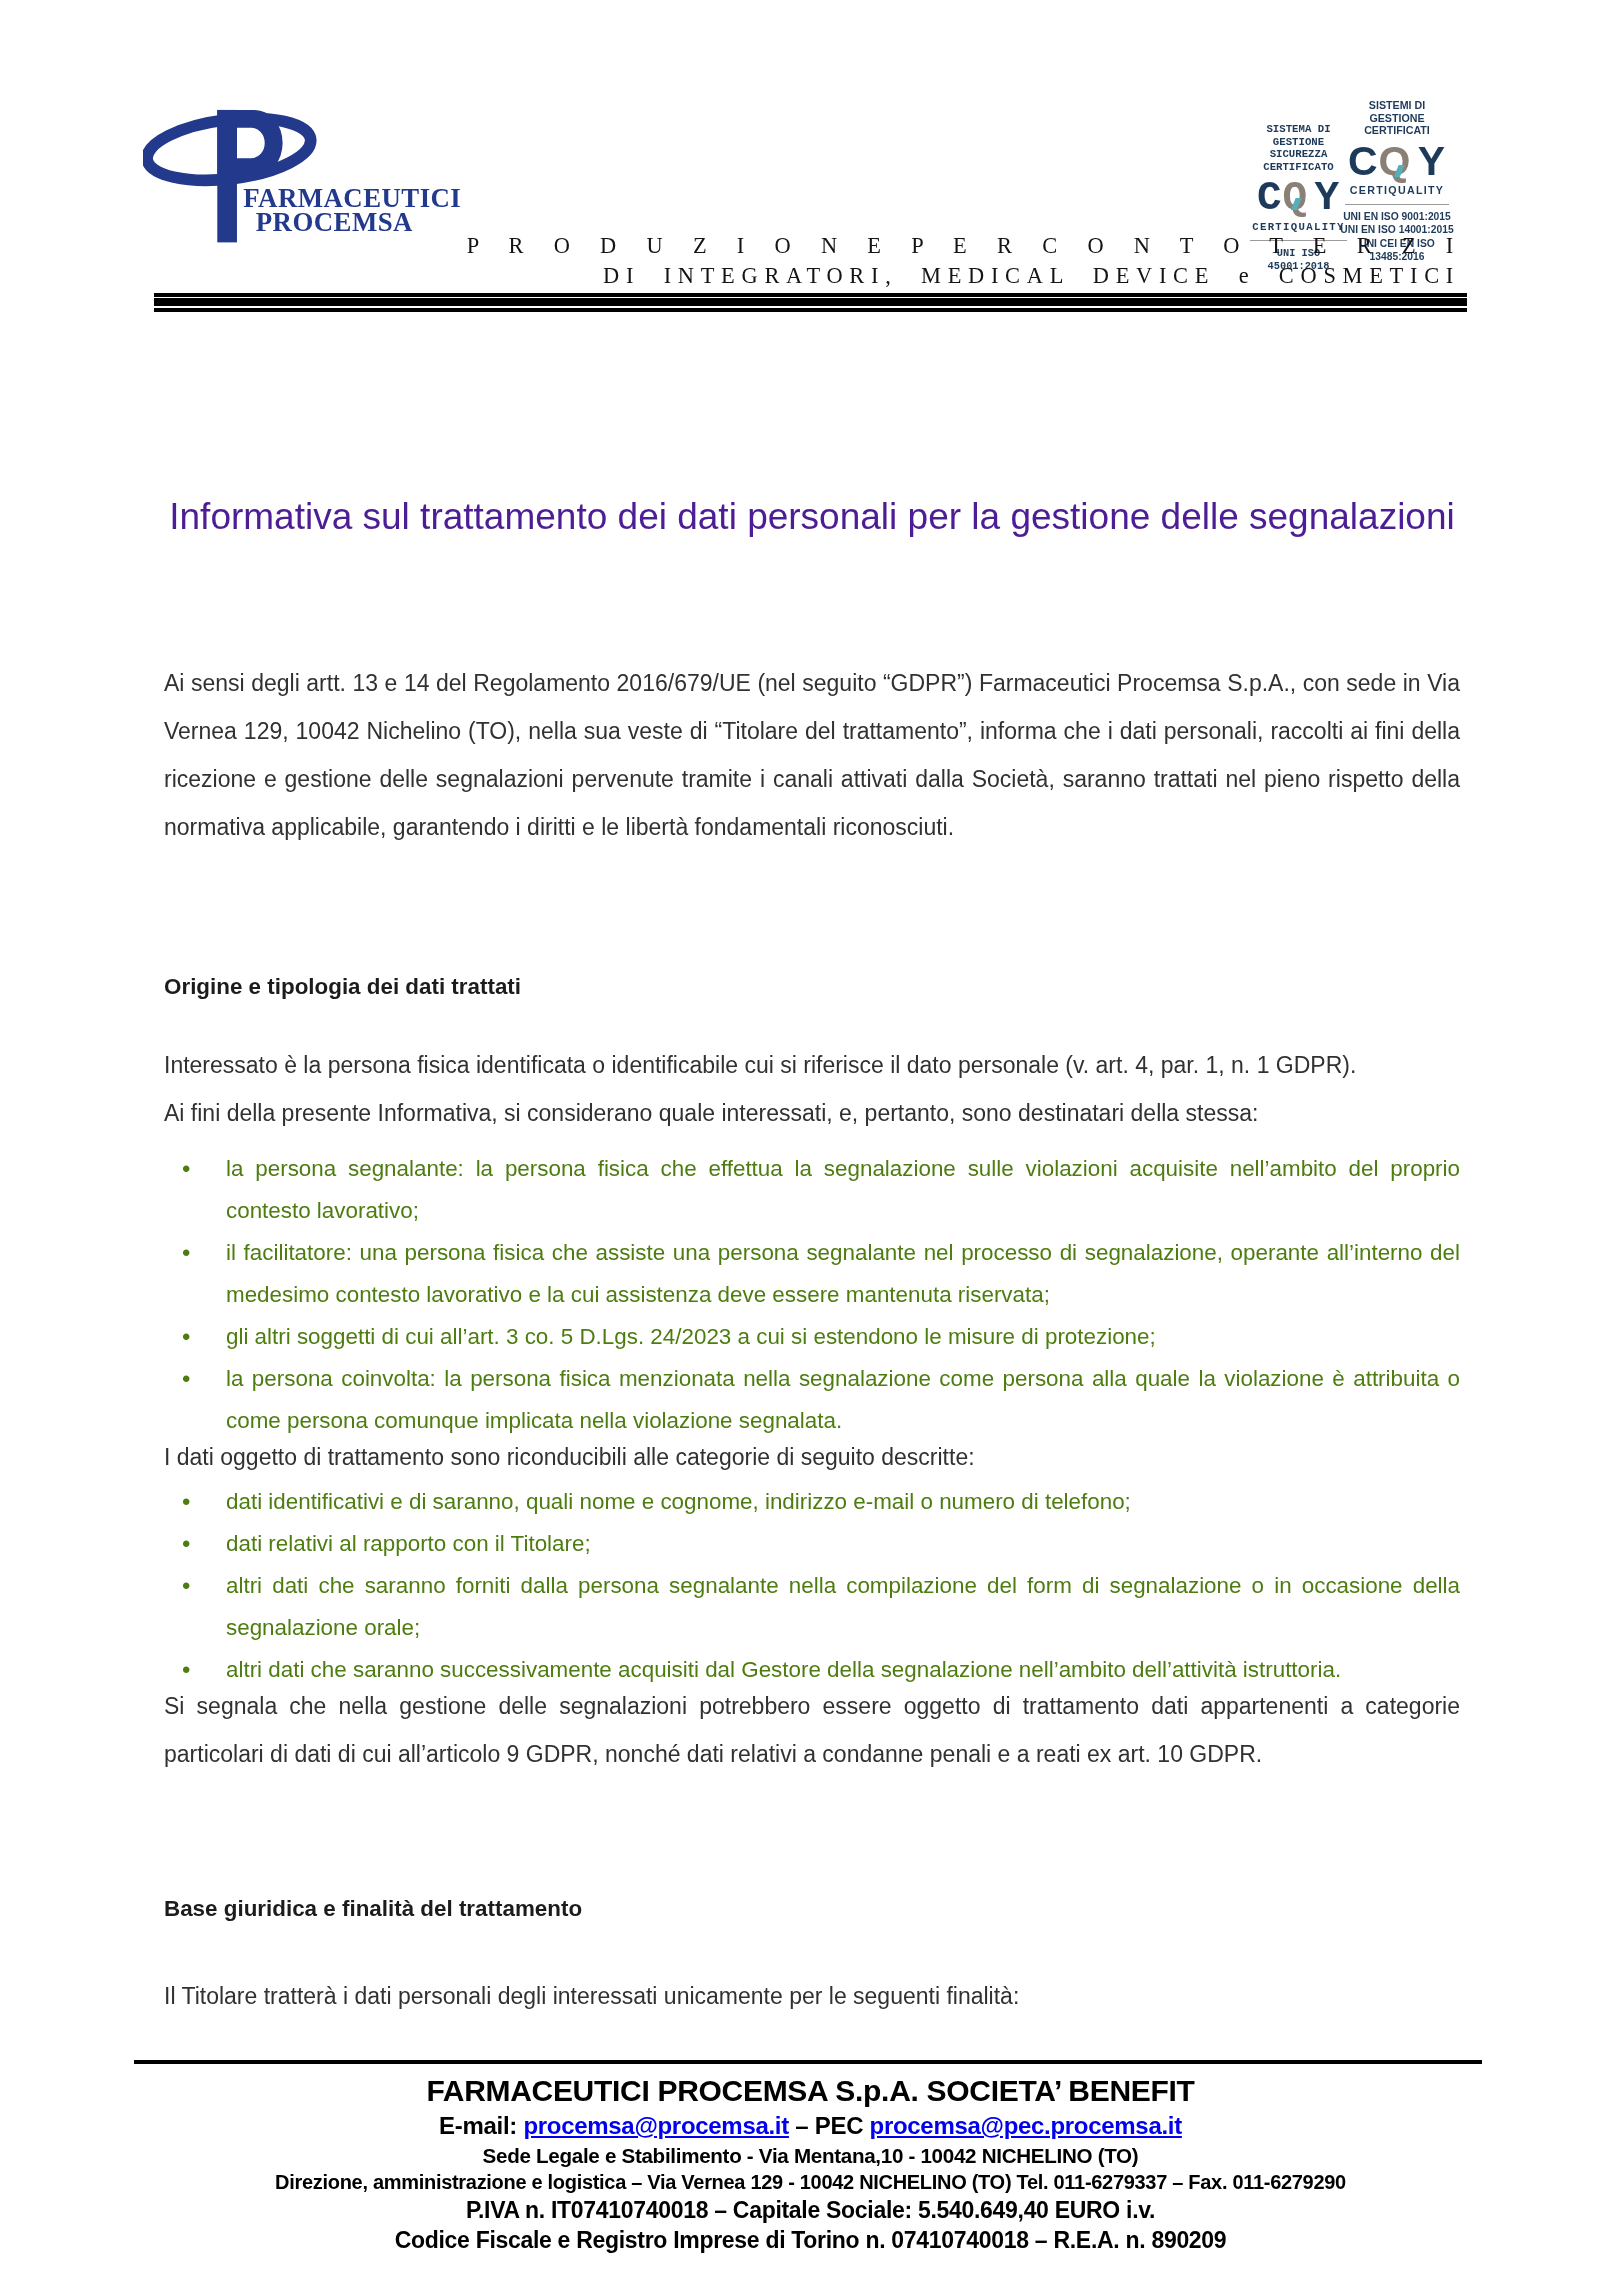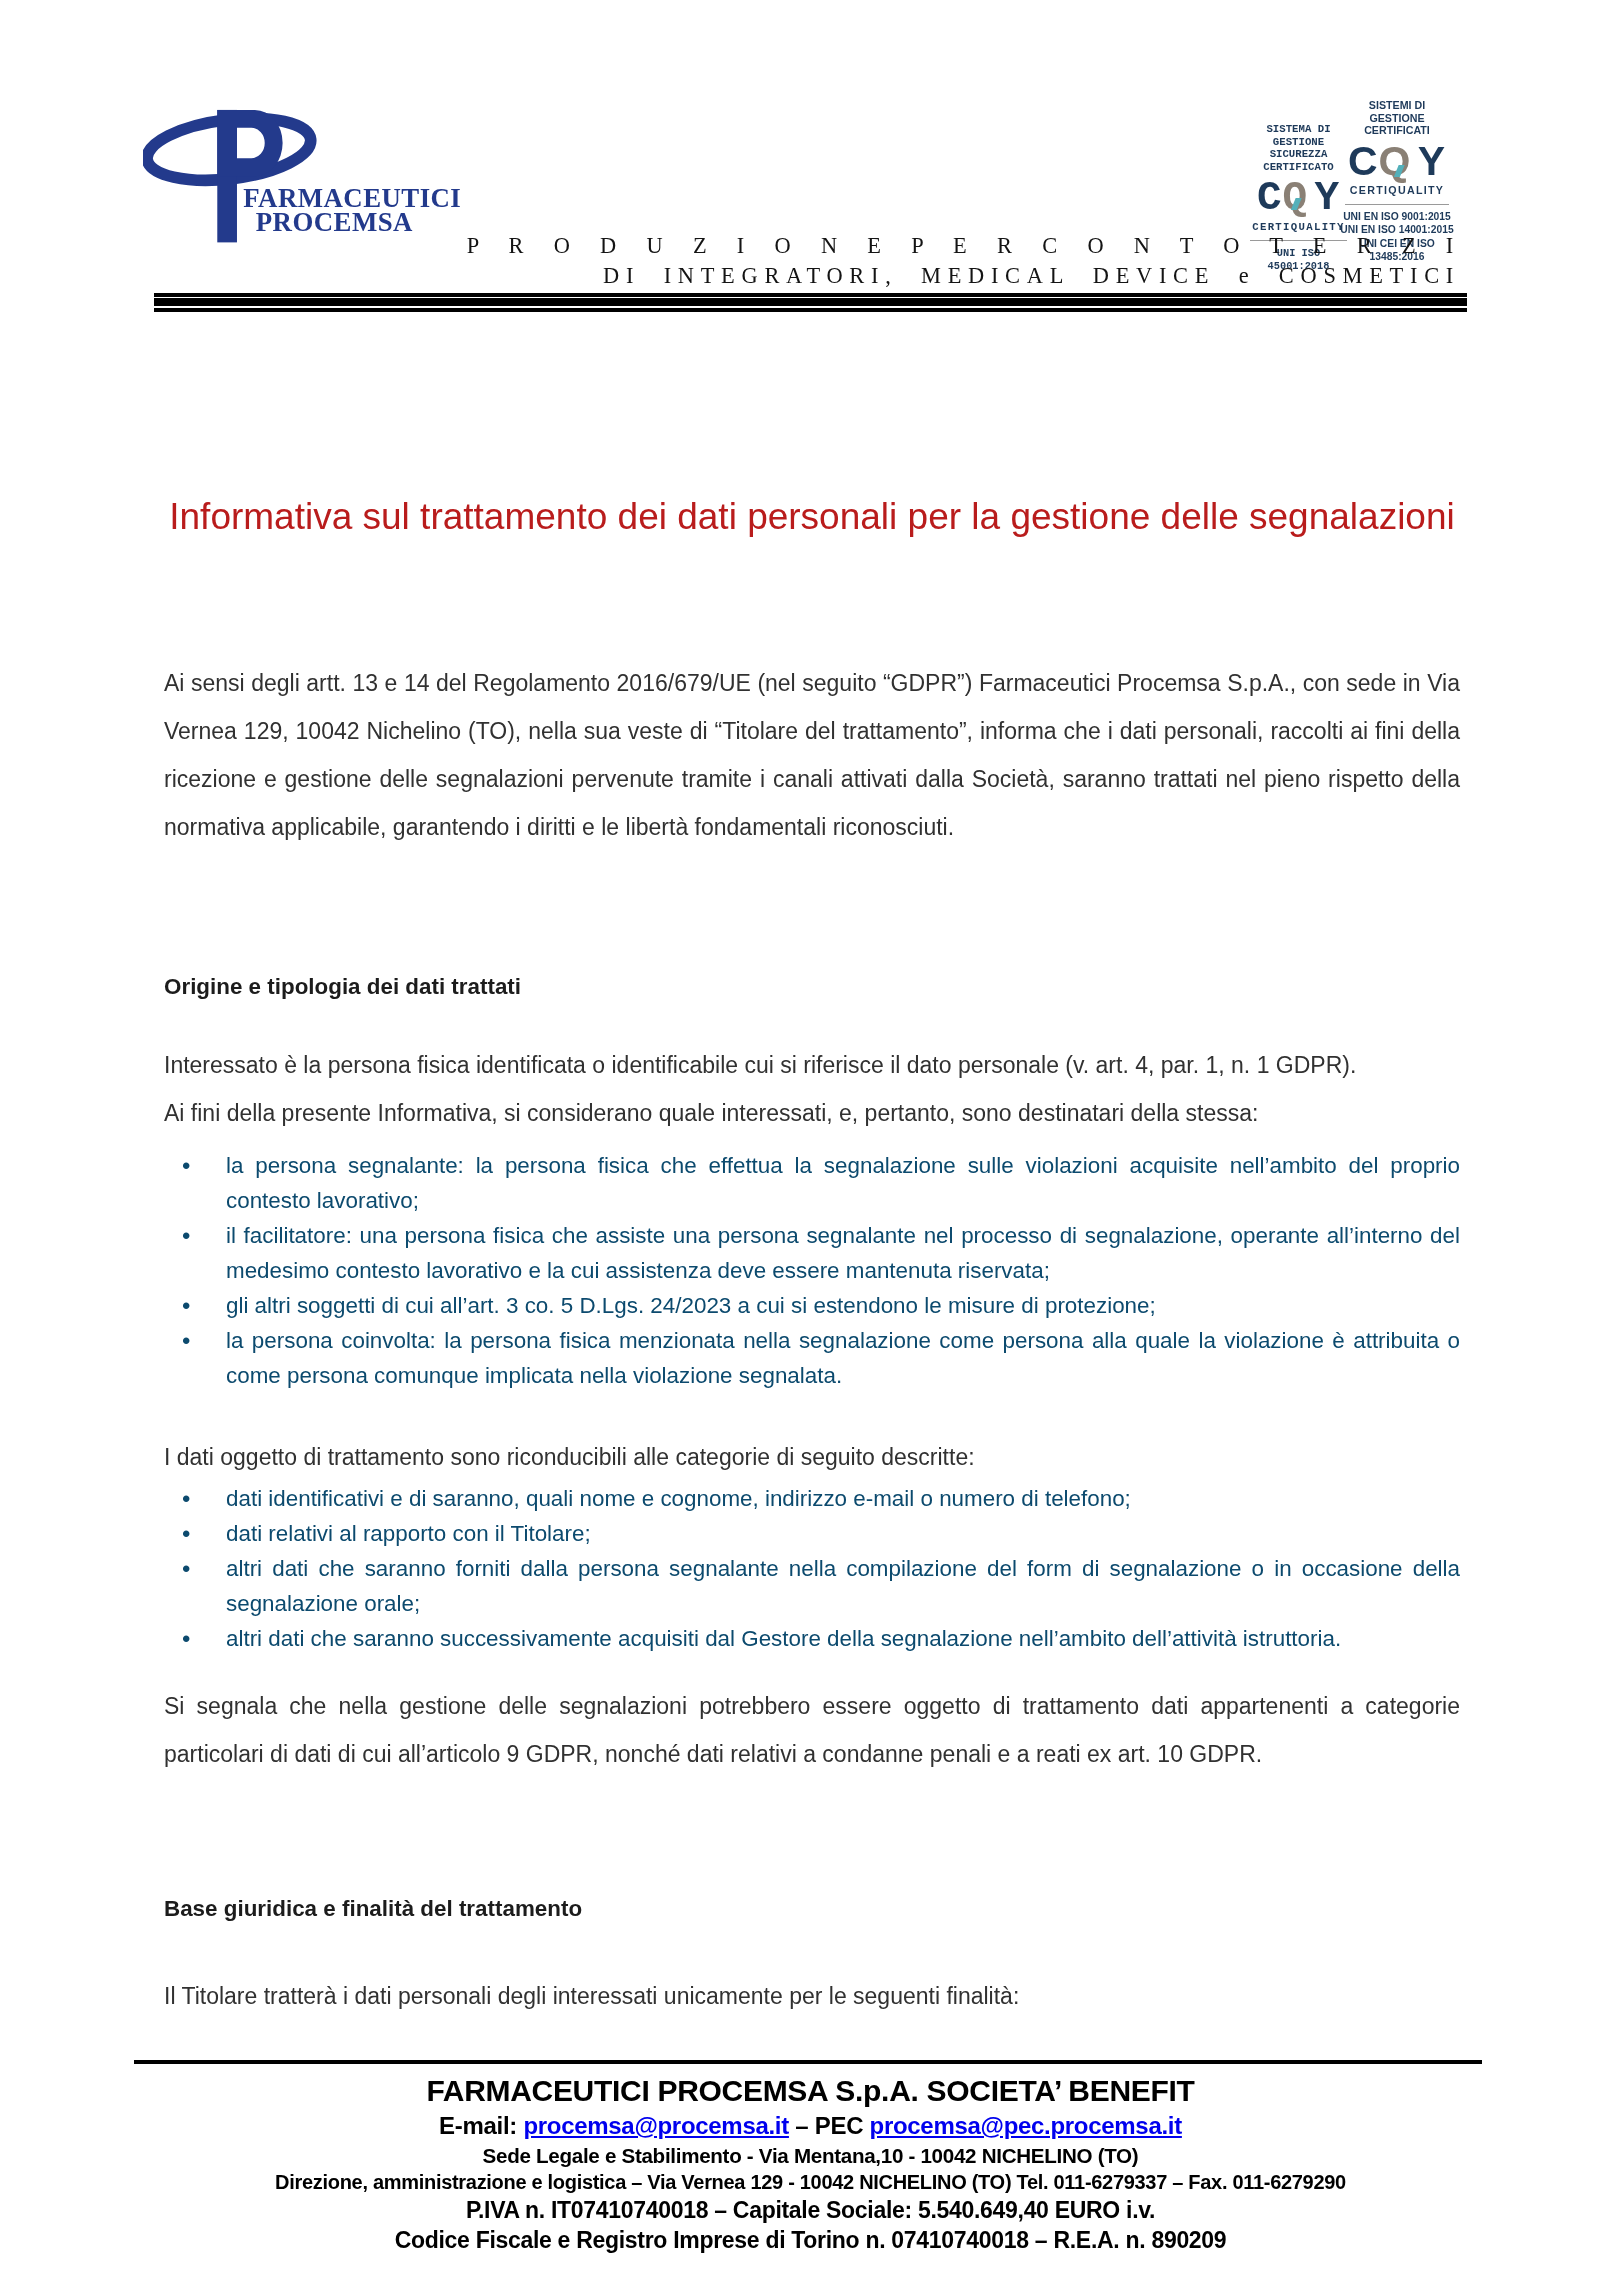--- a/index.html
+++ b/index.html
@@ -26,40 +26,40 @@
            letter-spacing:0.30em;word-spacing:0.5em;color:#141414;white-space:nowrap;}
 
   .header-rule{position:absolute;top:293px;left:154px;width:1313px;}
   .header-rule .l1{height:3.6px;background:#000;}
   .header-rule .gap{height:1.8px;background:#fff;}
   .header-rule .l2{height:8px;background:#000;}
   .header-rule .l3{height:3.6px;background:#000;}
 
   
   .doc-title{position:absolute;top:488px;left:164px;width:1296px;text-align:center;
-             font-size:37px;line-height:57px;color:#b91c1c;font-weight:400;}
+             font-size:37px;line-height:57px;color:#4c1d95;font-weight:400;}
 
   .para{position:absolute;left:164px;width:1296px;font-size:23px;line-height:48px;
         text-align:justify;color:#313131;}
   .p-intro{top:659px;}
   .h-sec{position:absolute;left:164px;width:1296px;font-size:22.4px;line-height:36px;
          font-weight:bold;color:#1c1c1c;}
   .h-origine{top:969px;}
   .p-interessato{top:1041px;}
   .p-aifini{top:1089px;}
   .p-idati{top:1433px;}
   .p-sisegnala{top:1682px;}
   .h-base{top:1891px;}
   .p-titolare{top:1972px;}
 
   .blist{position:absolute;left:164px;width:1296px;margin:0;padding:0;list-style:none;}
   .ul1{top:1148px;}
   .ul2{top:1481px;}
-  .blist li{position:relative;padding-left:62px;font-size:22.4px;line-height:35px;
-            text-align:justify;color:#0c4a6e;}
+  .blist li{position:relative;padding-left:62px;font-size:22.4px;line-height:42px;
+            text-align:justify;color:#4d7c0f;}
   .blist li::before{content:"\2022";position:absolute;left:18px;top:0;font-size:24px;}
 
   
   .footer-rule{position:absolute;top:2060px;left:134px;width:1348px;height:3.6px;background:#000;}
   .footer{position:absolute;top:2071px;left:67px;width:1487px;text-align:center;
           font-weight:bold;color:#000;letter-spacing:-0.3px;}
   .f-company{font-size:30px;line-height:39px;}
   .f-email{font-size:24px;line-height:32px;}
   .f-email a{color:#0000ee;text-decoration:underline;}
   .f-sede{font-size:20.6px;line-height:27px;}

